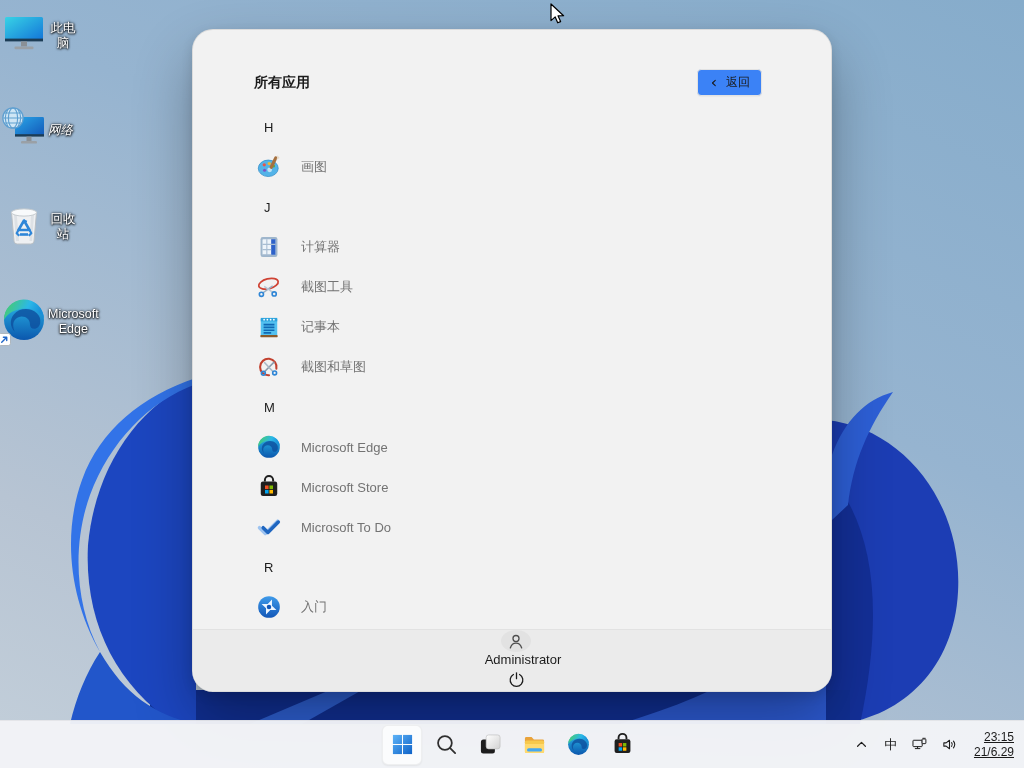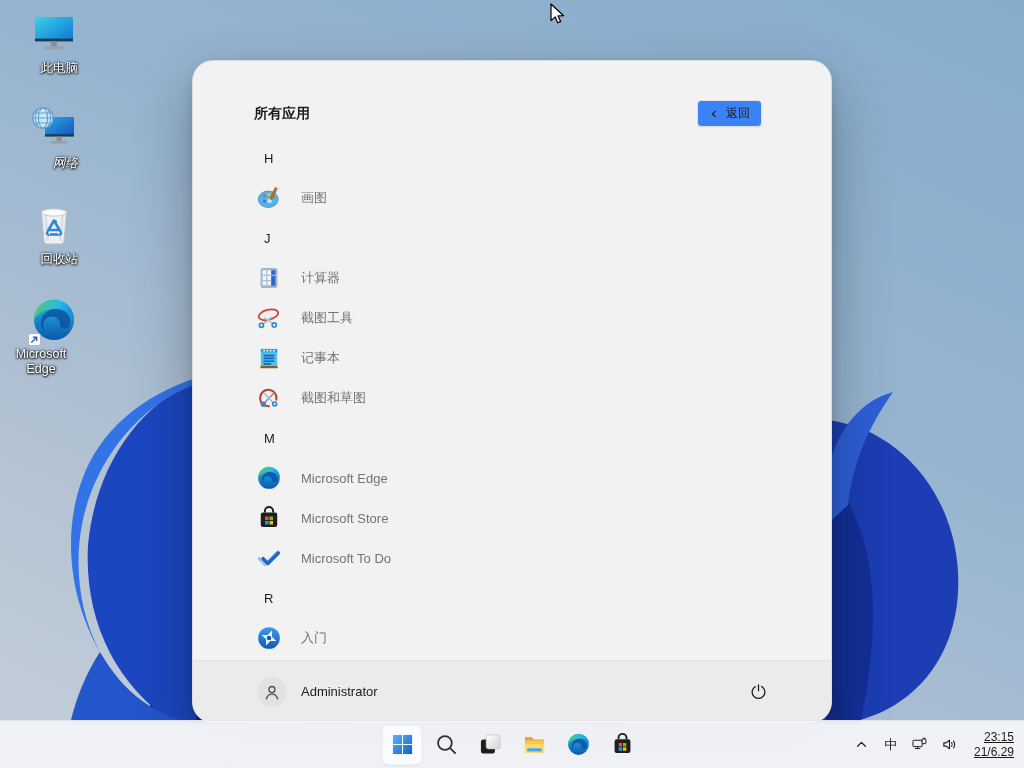--- a/index.html
+++ b/index.html
@@ -3,50 +3,50 @@
 <meta charset="utf-8">
 <style>
   html,body{margin:0;padding:0;}
   body{width:1024px;height:768px;overflow:hidden;font-family:"Liberation Sans","DejaVu Sans",sans-serif;-webkit-font-smoothing:antialiased;}
   .desktop{position:relative;width:1024px;height:768px;overflow:hidden;
     background:linear-gradient(205deg,#86accb 0%,#96b4d0 40%,#b7c4d3 78%,#c3cfda 100%);}
   .bloom{position:absolute;inset:0;z-index:0;pointer-events:none;}
 
   
   .desk-icons{position:absolute;left:0;top:0;width:78px;z-index:2;}
-  .desk-icon{position:absolute;left:0;width:78px;display:flex;flex-direction:column;align-items:flex-end;cursor:default;}
+  .desk-icon{position:absolute;left:0;width:78px;display:flex;flex-direction:row;align-items:center;cursor:default;}
   .desk-icon:nth-child(1){top:10px;}
   .desk-icon:nth-child(2){top:105px;font-style:italic;}
   .desk-icon:nth-child(3){top:201px;}
   .desk-icon:nth-child(4){top:296px;}
   .desk-ic{position:relative;width:48px;height:48px;display:block;}
   .desk-ic svg{width:48px;height:48px;display:block;}
   .shortcut-badge{position:absolute;left:-2px;bottom:-2px;width:13px;height:13px;}
   .shortcut-badge svg{width:13px;height:13px;display:block;}
   .desk-label{margin-top:3px;font-size:12.5px;line-height:1.18;color:#fff;text-align:center;max-width:74px;
     text-shadow:0 1px 2px rgba(0,0,0,.95),0 0 3px rgba(0,0,0,.75),1px 0 2px rgba(0,0,0,.6);}
 
   
-  .start-menu{position:absolute;left:192px;top:60px;width:640px;height:663px;z-index:5;
+  .start-menu{position:absolute;left:192px;top:29px;width:640px;height:663px;z-index:5;
     background:#f2f2f2;border:1px solid rgba(0,0,0,.09);border-radius:21px;box-sizing:border-box;
     box-shadow:0 28px 58px rgba(0,0,0,.30),0 4px 12px rgba(0,0,0,.12);overflow:hidden;}
   .sm-header{display:flex;align-items:center;justify-content:space-between;padding:40px 69px 0 61px;height:25px;}
   .sm-title{font-size:14px;font-weight:bold;color:#1b1b1b;}
   .back-btn{display:flex;align-items:center;gap:7px;background:#3b82f6;border:1px solid #e2e2e2;border-radius:4px;
     height:25px;padding:0 11px;font-size:12px;color:#1b1b1b;cursor:default;box-shadow:0 1px 1px rgba(0,0,0,.04);}
   .back-btn svg{width:10px;height:10px;display:block;}
   .app-list{margin-top:12px;}
   .section-row{height:40px;display:flex;align-items:center;padding-left:71px;font-size:13px;color:#1b1b1b;}
   .app-row{height:40px;display:flex;align-items:center;padding-left:63px;border-radius:4px;cursor:default;}
   .app-ic{width:26px;height:26px;flex:0 0 26px;}
   .app-ic svg{width:26px;height:26px;display:block;}
   .app-label{margin-left:19px;font-size:13px;color:#737373;}
 
   .user-bar{position:absolute;left:0;right:0;bottom:0;height:62px;background:#ebebeb;border-top:1px solid #e2e2e2;
-    display:flex;align-items:center;padding:0 56px 0 64px;box-sizing:border-box;}
+    display:flex;align-items:center;padding:0 56px 0 64px;box-sizing:border-box;flex-direction:column;}
   .avatar{width:30px;height:30px;border-radius:50%;background:#e2e2e2;display:flex;align-items:center;justify-content:center;}
   .avatar svg{width:22px;height:22px;display:block;}
   .user-name{margin-left:14px;font-size:13px;color:#1b1b1b;flex:1;}
   .power-btn{width:34px;height:34px;border-radius:5px;display:flex;align-items:center;justify-content:center;cursor:default;}
   .power-btn svg{width:19px;height:19px;display:block;}
 
   
   .taskbar{position:absolute;left:0;right:0;bottom:0;height:47px;background:rgba(242,244,247,.96);
     border-top:1px solid rgba(0,0,0,.05);z-index:6;}
   .tb-center{position:absolute;left:50%;top:0;height:47px;transform:translateX(-50%);display:flex;align-items:center;gap:4px;}

